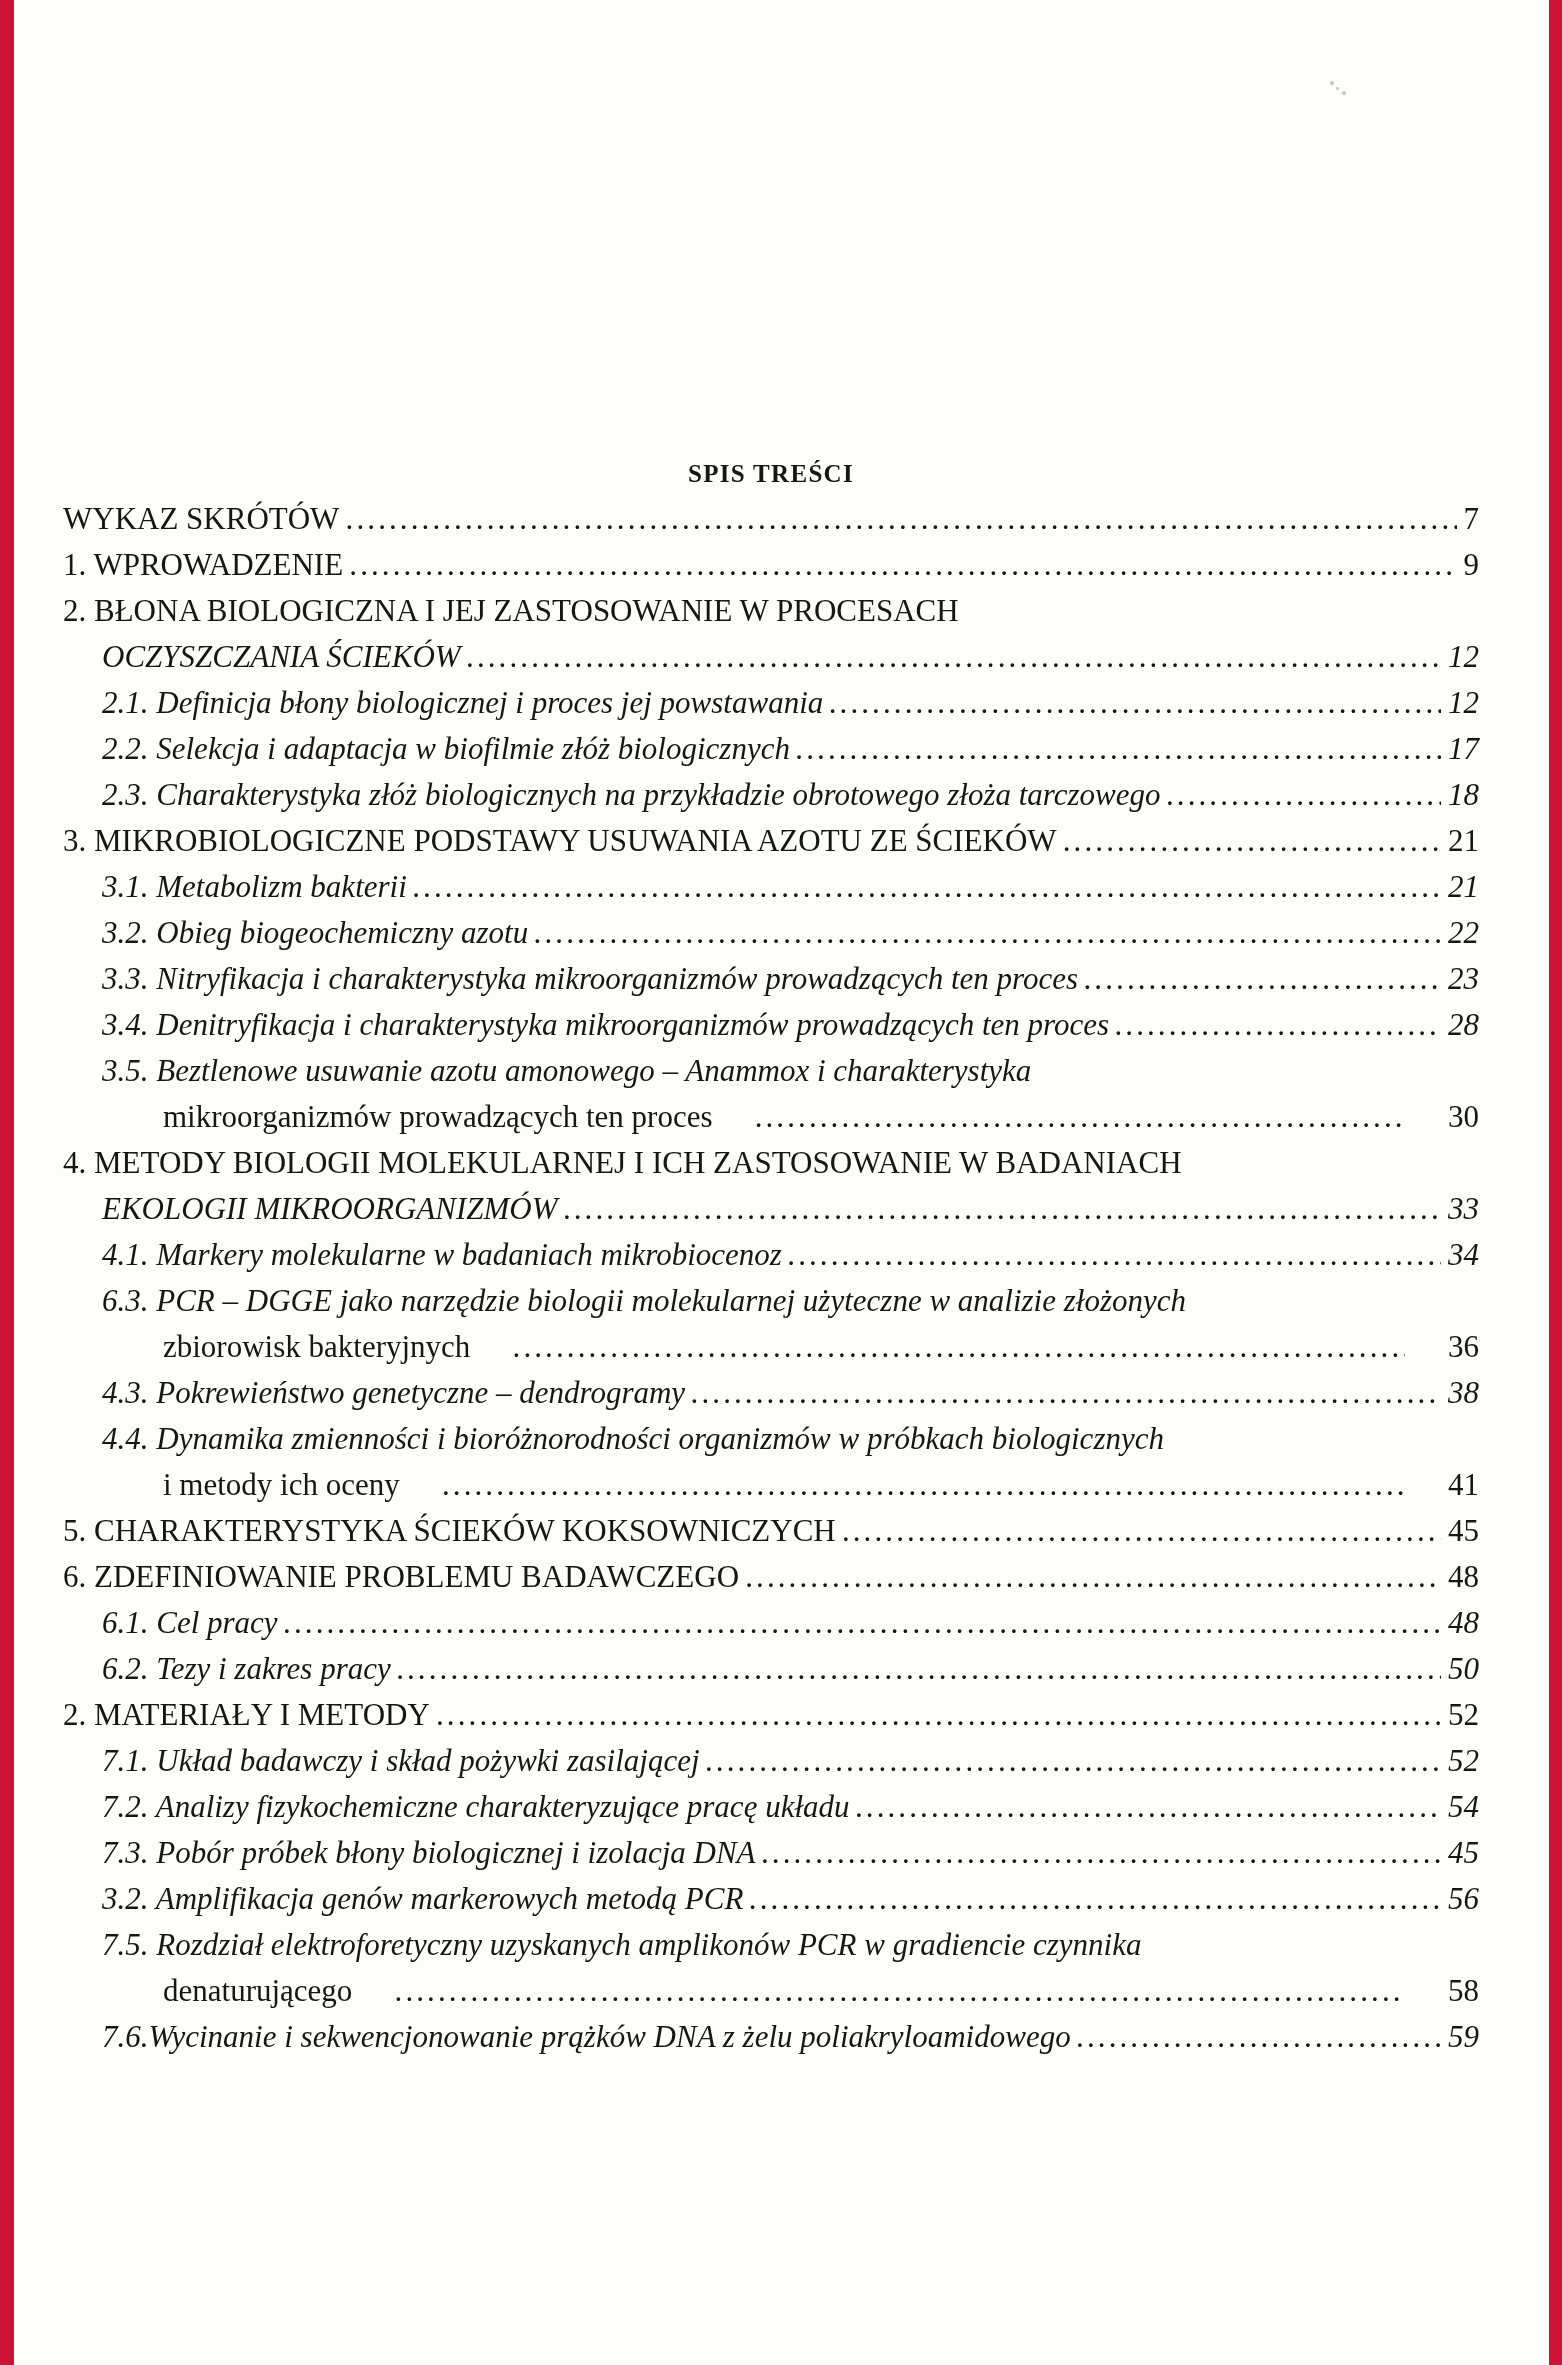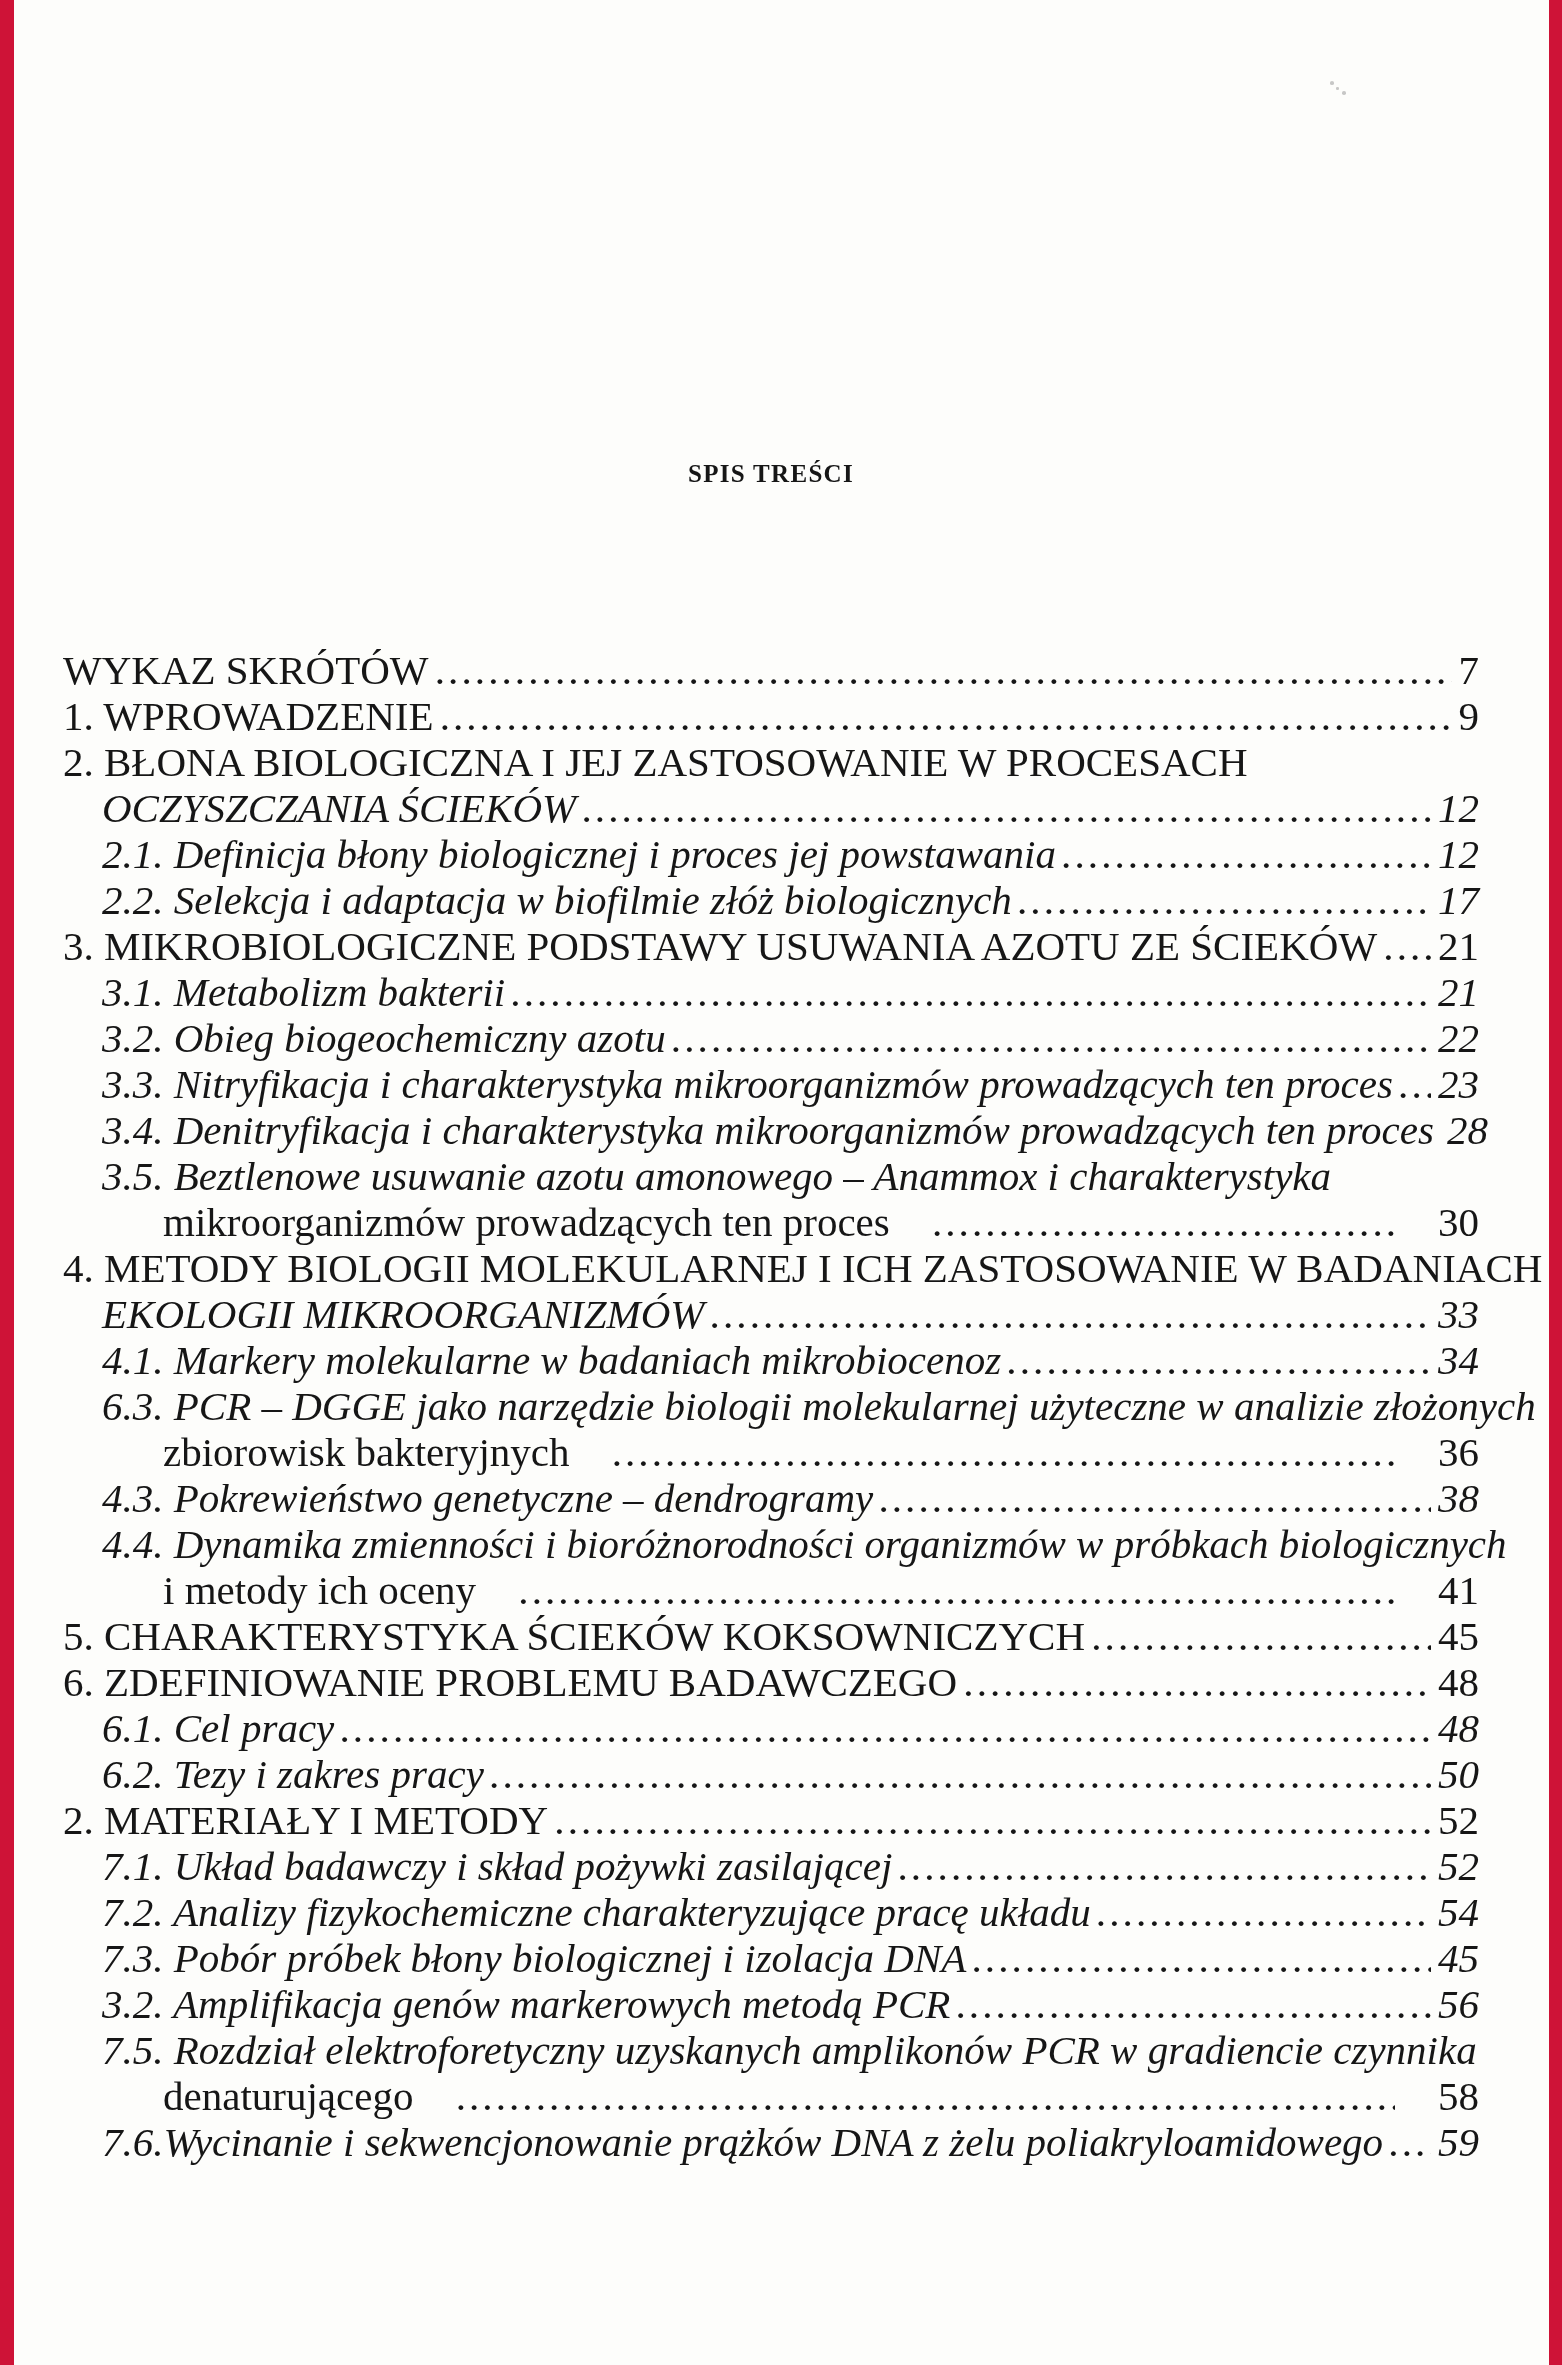--- a/index.html
+++ b/index.html
@@ -26,22 +26,21 @@
   .title {
     margin: 452px 0 0 0;
     text-align: center;
     font-size: 25px;
     line-height: 44px;
     font-weight: bold;
     letter-spacing: 1.3px;
   }
 
   .toc {
-    margin-top: 151px;
-    font-size: 41px;
+    font-size: 31px;
     line-height: 46px;
   }
 
   .entry { }
   .line { white-space: nowrap; }
   .row { display: flex; align-items: baseline; }
   .txt { flex: 0 0 auto; white-space: nowrap; }
   .leader {
     flex: 1 1 auto;
     min-width: 0;
@@ -112,20 +111,27 @@
         </div>
       </div>
       <div class="entry">
         <div class="row ind1">
           <span class="txt">2.2. Selekcja i adaptacja w biofilmie złóż biologicznych</span>
           <span class="leader"></span>
           <span class="pg">17</span>
         </div>
       </div>
       <div class="entry">
+        <div class="row ind1">
+          <span class="txt">2.3. Charakterystyka złóż biologicznych na przykładzie obrotowego złoża tarczowego</span>
+          <span class="leader"></span>
+          <span class="pg">18</span>
+        </div>
+      </div>
+      <div class="entry">
         <div class="row ind0">
           <span class="txt">3. MIKROBIOLOGICZNE PODSTAWY USUWANIA AZOTU ZE ŚCIEKÓW</span>
           <span class="leader"></span>
           <span class="pg">21</span>
         </div>
       </div>
       <div class="entry">
         <div class="row ind1">
           <span class="txt">3.1. Metabolizm bakterii</span>
           <span class="leader"></span>

